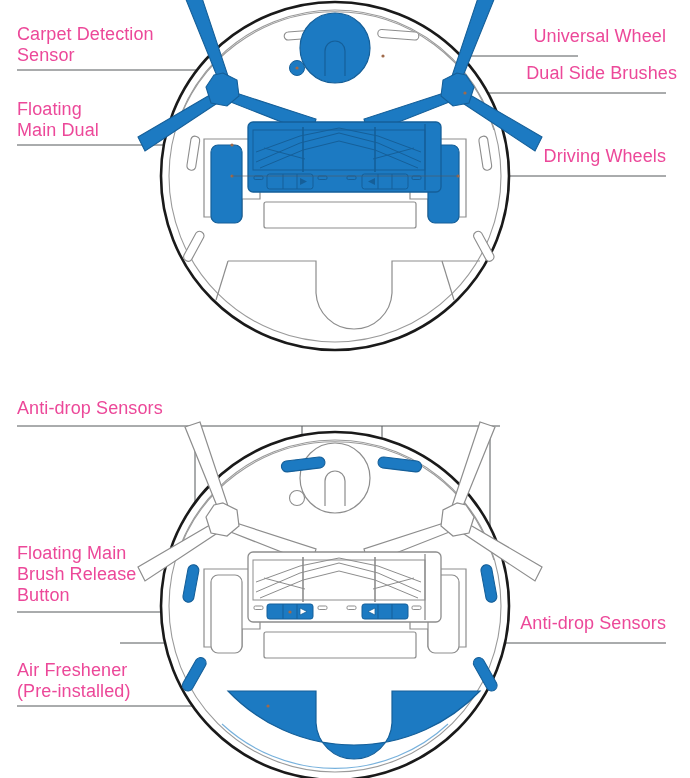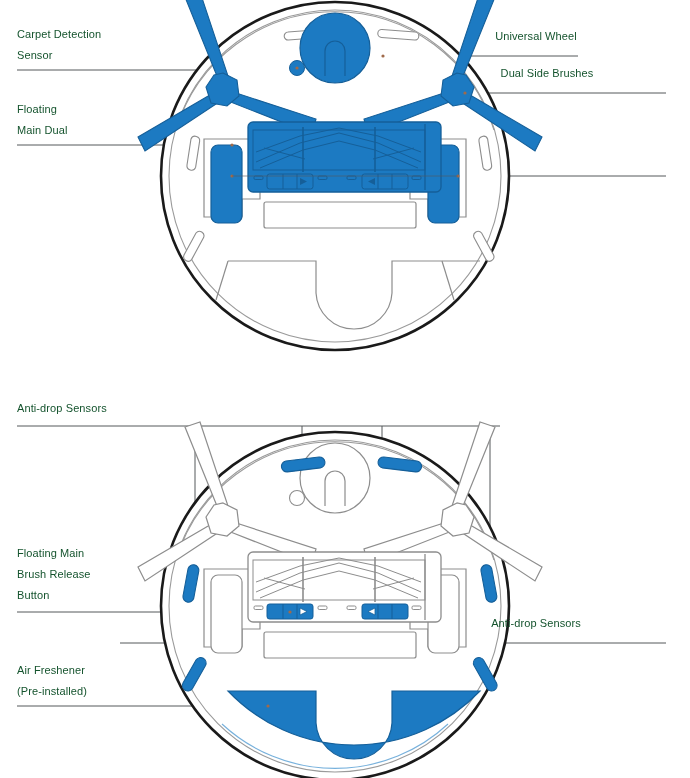--- a/index.html
+++ b/index.html
@@ -5,29 +5,29 @@
   html,body{margin:0;padding:0;background:#ffffff;}
   body{
     width:690px;height:778px;position:relative;overflow:hidden;
     font-family:"Liberation Sans","DejaVu Sans",sans-serif;
     -webkit-font-smoothing:antialiased;
   }
   .stage{position:absolute;left:0;top:0;width:690px;height:778px;}
   svg{display:block;}
   .lbl{
     position:absolute;
-    color:#14532d;
-    font-size:11px;
+    color:#ec4899;
+    font-size:18px;
     line-height:21px;
     letter-spacing:.1px;
     white-space:pre-line;
     font-family:"Liberation Sans","DejaVu Sans",sans-serif;
   }
   .lbl.left{text-align:left;}
-  .lbl.right{text-align:center;}
+  .lbl.right{text-align:right;}
 </style>
 </head>
 <body>
 
 <div class="stage">
 
 <svg width="690" height="778" viewBox="0 0 690 778" xmlns="http://www.w3.org/2000/svg">
   <defs>
 
     <g id="brushBlades">
@@ -267,20 +267,21 @@
 <div class="lbl left" style="left:17px; top:24px;">Carpet Detection
 Sensor</div>
 
 <div class="lbl left" style="left:17px; top:99px;">Floating
 Main Dual</div>
 
 <div class="lbl right" style="right:24px; top:26px; width:260px;">Universal Wheel</div>
 
 <div class="lbl right" style="right:13px; top:63px; width:260px;">Dual Side Brushes</div>
 
+<div class="lbl right" style="right:24px; top:146px; width:260px;">Driving Wheels</div>
 
 <div class="lbl left" style="left:17px; top:398px;">Anti-drop Sensors</div>
 
 <div class="lbl left" style="left:17px; top:543px;">Floating Main
 Brush Release
 Button</div>
 
 <div class="lbl left" style="left:17px; top:660px;">Air Freshener
 (Pre-installed)</div>
 

